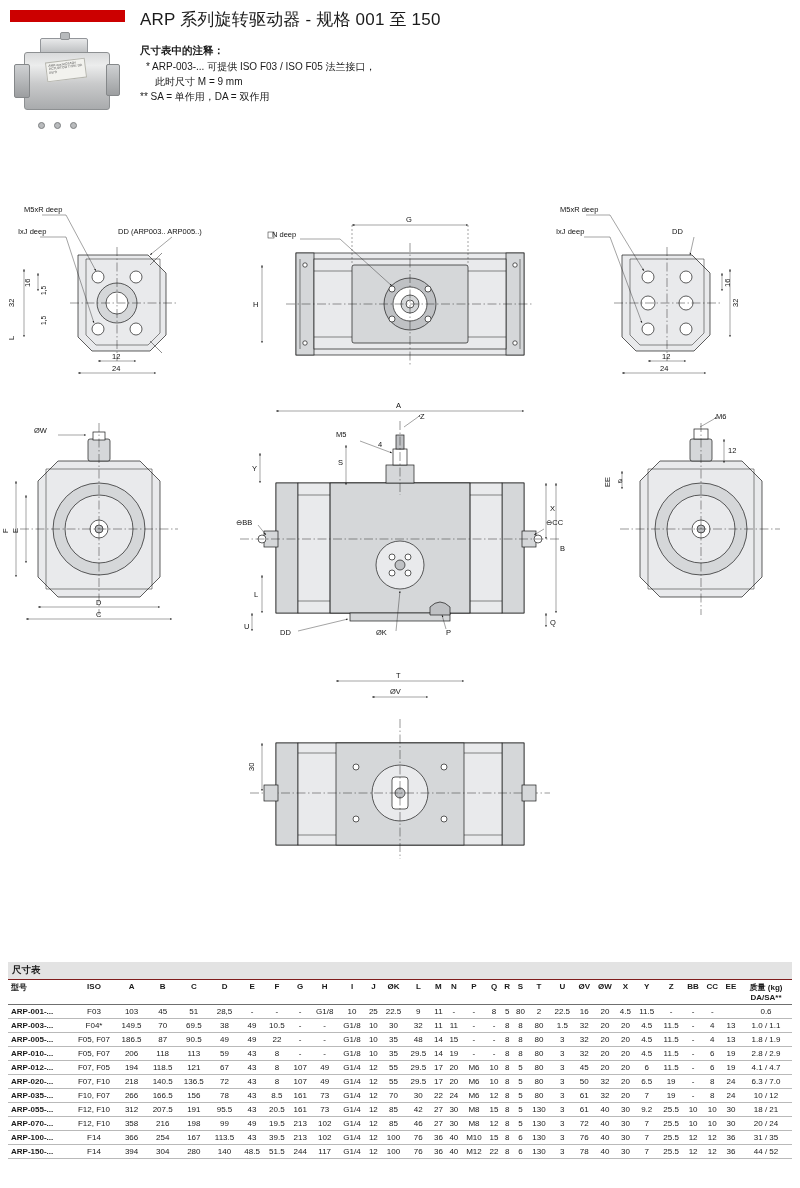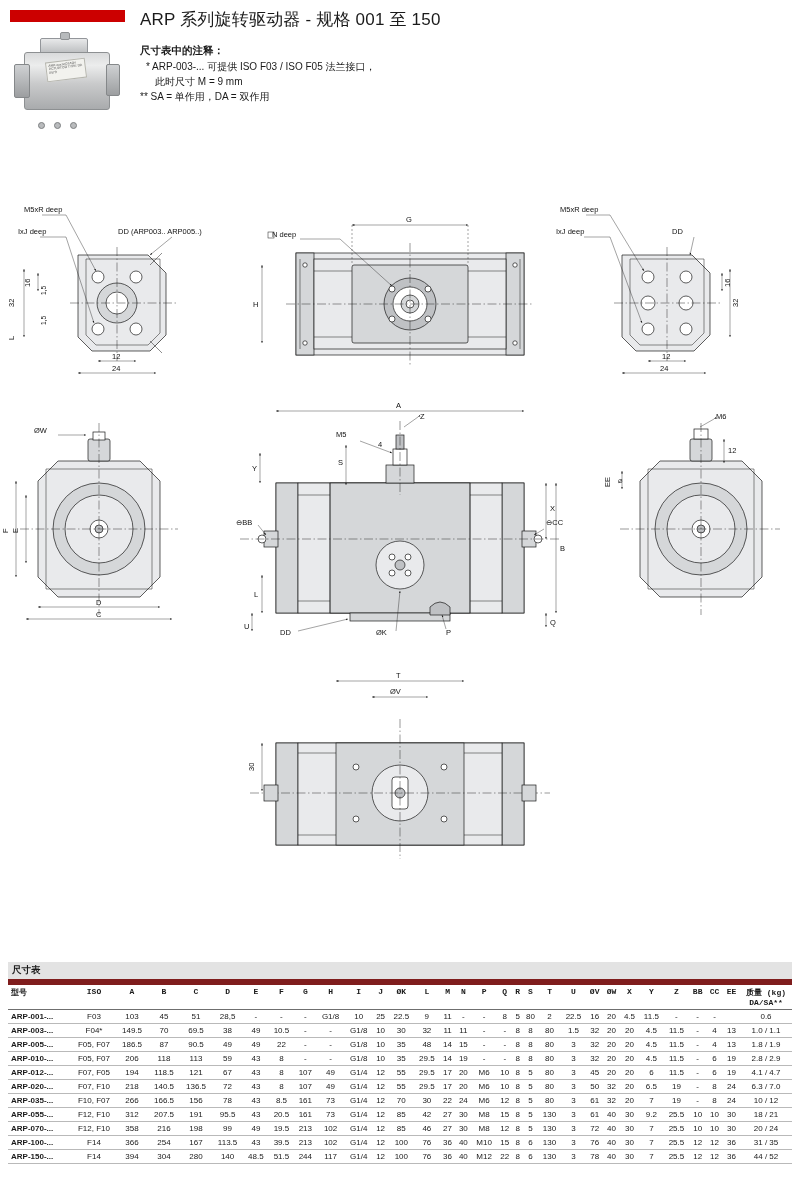--- a/index.html
+++ b/index.html
@@ -61,29 +61,29 @@
   .legend { position:absolute; left:478px; top:112px; font-size:8.5px; line-height:12px; }
 
   
   .draw { position:absolute; left:0; top:195px; width:800px; height:670px; }
   svg.dwg { position:absolute; left:0; top:0; }
 
   
   .tbl-wrap { position:absolute; left:8px; top:962px; width:784px; }
   .tbl-title {
     font-size:9.5px; font-weight:bold; background:#e3e3e3;
-    padding:2px 4px; border-bottom:6px solid #7f1d1d;
+    padding:2px 4px; border-bottom:1px solid #7f1d1d;
   }
   table.dims { border-collapse:collapse; width:784px; font-size:8px; }
   table.dims th, table.dims td {
     border-bottom:1px solid #b9b9b9;
     padding:2px 1px; text-align:center; white-space:nowrap;
   }
   table.dims thead th {
-    font-weight:bold; font-size:8px; vertical-align:top; border-bottom:1px solid #6f6f6f;font-family:Liberation Mono, monospace;
+    font-weight:bold; font-size:8px; vertical-align:top; border-bottom:1px solid #6f6f6f;
   }
   table.dims tbody td:first-child, table.dims thead th:first-child {
     text-align:left; padding-left:3px; font-weight:bold;
   }
   table.dims tbody td:nth-child(2) { text-align:center;margin-top:28px; }
   table.dims tbody tr td { font-weight:normal; }
   table.dims tbody td:last-child { text-align:center; }
   .col-model { width:64px; }
   .col-iso { width:44px; }
   .col-mass { width:52px; }

